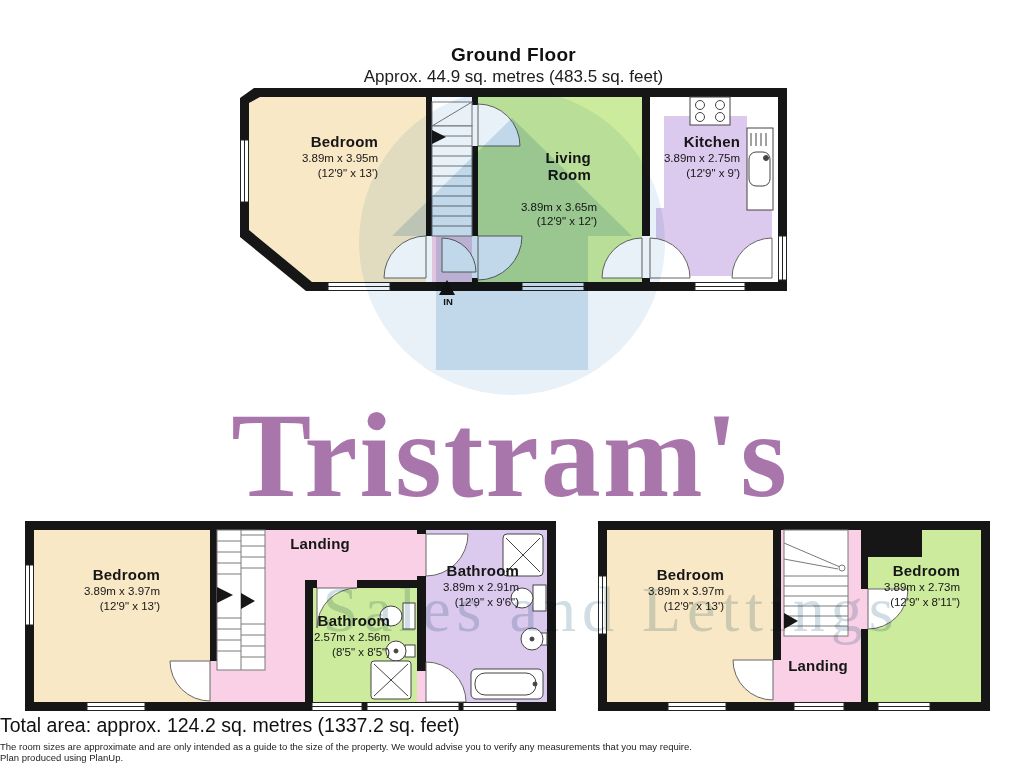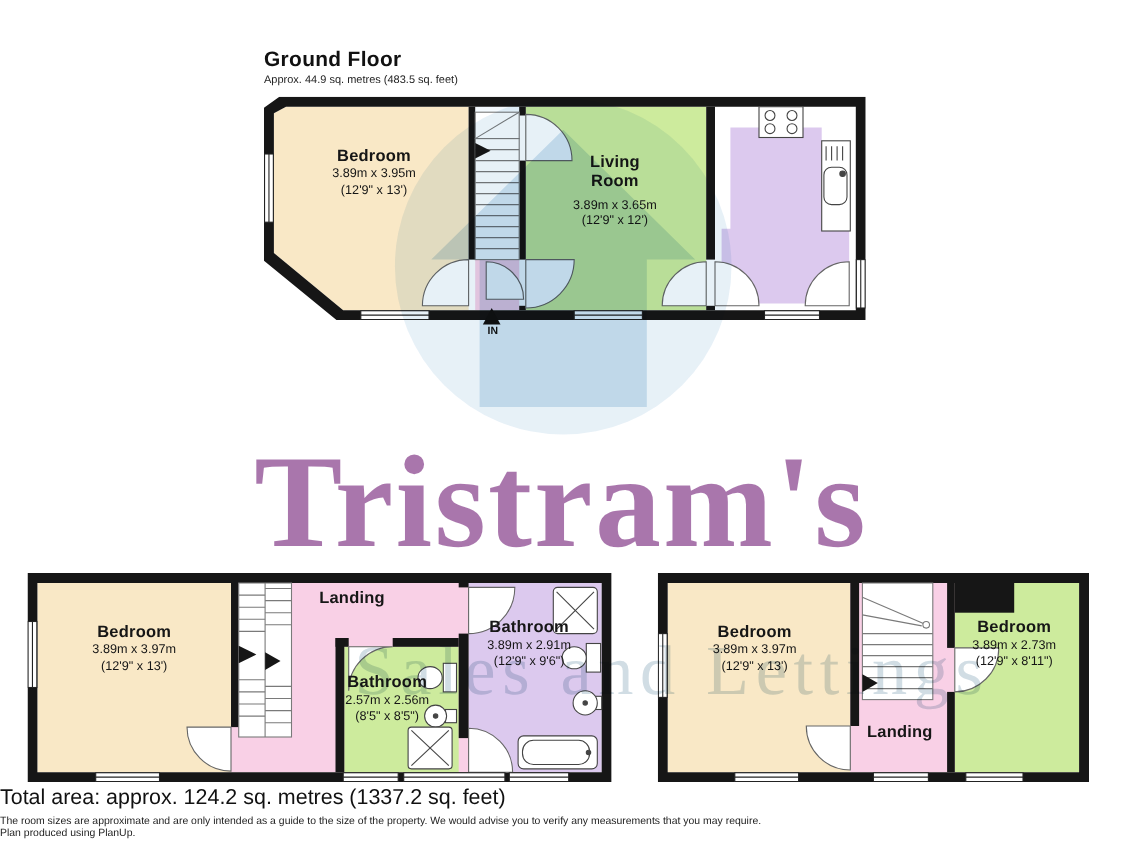--- a/index.html
+++ b/index.html
@@ -1,32 +1,32 @@
 <!DOCTYPE html>
 <html><head>
 <meta charset="utf-8">
 <style>
   *{margin:0;padding:0;box-sizing:border-box}
   html,body{background:#fff}
   body{font-family:"Liberation Sans",sans-serif}
   #stage{position:relative;width:1020px;height:765px;background:#fff;overflow:hidden}
 
-  .floor-title{position:absolute;text-align:left;color:#111;z-index:3}
+  .floor-title{position:absolute;text-align:center;color:#111;z-index:3}
   .floor-title .t{font-size:19px;font-weight:bold;line-height:1.15;letter-spacing:.3px}
-  .floor-title .a{font-size:10px;line-height:1.35;color:#1d1d1d}
+  .floor-title .a{font-size:17px;line-height:1.35;color:#1d1d1d}
 
   .plan{position:absolute;z-index:1}
   .plan svg{display:block}
 
-  .room-label{position:absolute;transform:translateX(-50%);text-align:center;color:#161616;white-space:nowrap;z-index:2;pointer-events:none}
+  .room-label{position:absolute;transform:translateX(-50%);text-align:right;color:#161616;white-space:nowrap;z-index:2;pointer-events:none}
   .room-label .room-name{display:block;font-size:15px;font-weight:bold;line-height:1.12;letter-spacing:.2px}
   .room-label .room-dim{display:block;font-size:11.5px;line-height:1.28}
   .room-label .room-dim:empty{display:none}
   .room-label.wrap{white-space:normal}
-  .room-label.wrap .room-name{width:64px;margin:6px auto}
+  .room-label.wrap .room-name{width:64px;margin:16px auto}
 
   .in-arrow{position:absolute;width:0;height:0;border-left:8px solid transparent;border-right:8px solid transparent;border-bottom:15px solid #111;z-index:2}
   .in-label{position:absolute;transform:translateX(-50%);font-size:9.5px;font-weight:bold;color:#111;z-index:2}
 
   .wm{position:absolute;pointer-events:none;mix-blend-mode:multiply;z-index:4}
   #wm-circle{left:359px;top:89px;width:306px;height:306px;border-radius:50%;background:#d9e8f3;opacity:.62}
   #wm-house{left:392px;top:118px;opacity:.5}
   #wm-brand{left:50%;top:396px;transform:translateX(-50%);font-family:"Liberation Serif",serif;font-size:120px;font-weight:bold;letter-spacing:2px;color:#701a75;opacity:.60;white-space:nowrap;line-height:1}
   #wm-tagline{left:611px;top:578px;transform:translateX(-50%);font-family:"Liberation Serif",serif;font-size:64px;letter-spacing:6px;color:#9fb8c7;opacity:.48;white-space:nowrap;line-height:1}
 
@@ -127,20 +127,25 @@
 
     <div class="room-label" style="left:100px;top:46px">
       <span class="room-name">Bedroom</span>
       <span class="room-dim">3.89m x 3.95m</span>
       <span class="room-dim">(12'9" x 13')</span>
     </div>
     <div class="room-label wrap" style="left:319px;top:46px">
       <span class="room-name">Living Room</span>
       <span class="room-dim">3.89m x 3.65m</span>
       <span class="room-dim">(12'9" x 12')</span>
+    </div>
+    <div class="room-label" style="left:462px;top:46px">
+      <span class="room-name">Kitchen</span>
+      <span class="room-dim">3.89m x 2.75m</span>
+      <span class="room-dim">(12'9" x 9')</span>
     </div>
   </div>
   <div class="in-arrow" style="left:439px;top:280px"></div>
   <div class="in-label" style="left:448px;top:296px">IN</div>
 
 
   <div class="plan" style="left:25px;top:521px;width:531px;height:190px">
     <svg viewBox="0 0 531 190" width="531" height="190">
       <g>
         <rect x="9" y="9" width="176" height="172" fill="#f9e8c6"></rect>

